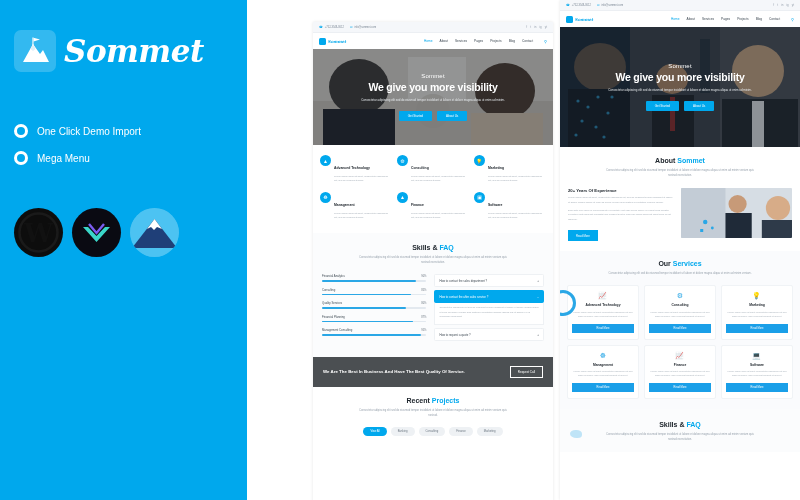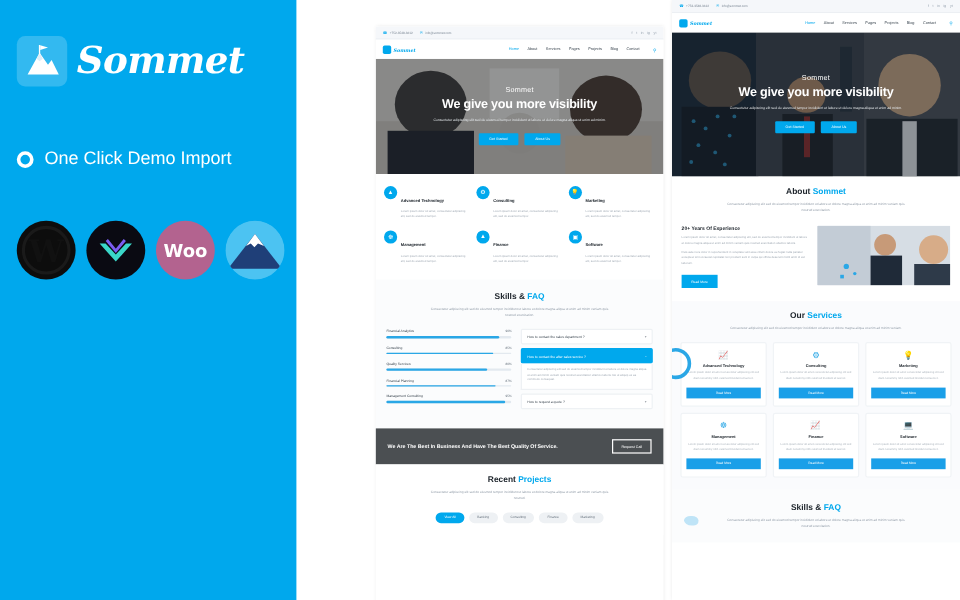--- a/index.html
+++ b/index.html
@@ -35,21 +35,21 @@
     color: #ffffff;
     font-size: 23px; font-weight: bold; line-height: 1.25;
     letter-spacing: -0.3px;
   }
   .feature-list { margin-top: 52px; }
   .feature-item { display: flex; align-items: center; gap: 9px; margin-bottom: 13px; }
   .feature-ring {
     width: 14px; height: 14px; border-radius: 50%;
     border: 3px solid #ffffff; flex: 0 0 auto;
   }
-  .feature-label { color: #ffffff; font-size: 15px; }
+  .feature-label { color: #ffffff; font-size: 10px; }
   .badge-row { display: flex; gap: 9px; margin-top: 43px; align-items: center; }
   .badge { width: 49px; height: 49px; border-radius: 50%; position: relative; overflow: hidden; flex:0 0 auto;}
   .badge-wp { background: #0d0d0d; }
   .badge-el { background: #0a0a12; }
   .badge-woo { background: #b3638f; display:flex; align-items:center; justify-content:center; }
   .badge-mt { background: #3bbdf0; }
   .woo-text { color: #ffffff; font-size: 15px; font-weight: bold; font-family: "DejaVu Sans", sans-serif; }
 
   
   .mock {
@@ -218,37 +218,38 @@
     </div>
     <div class="brand-name">Sommet</div>
   </div>
 
 
   <div class="feature-list">
     <div class="feature-item">
       <span class="feature-ring"></span>
       <span class="feature-label">One Click Demo Import</span>
     </div>
+    <div class="feature-item">
+      <span class="feature-ring"></span>
+      <span class="feature-label">Mega Menu</span>
+    </div>
   </div>
 
   <div class="badge-row">
     <div class="badge badge-wp">
       <svg width="49" height="49" viewBox="0 0 49 49">
         <circle cx="24.5" cy="24.5" r="19" fill="none" stroke="#1a1a1a" stroke-width="2.6"></circle>
         <text x="24.5" y="34" text-anchor="middle" font-family="DejaVu Serif, serif" font-size="26" font-weight="bold" fill="#111111">W</text>
       </svg>
     </div>
     <div class="badge badge-el">
       <svg width="49" height="49" viewBox="0 0 49 49">
         <path d="M11 19 L24.5 34 L38 19 L33 19 L24.5 28 L16 19 Z" fill="#3ad6c8"></path>
         <path d="M17 16 L24.5 25 L32 16" fill="none" stroke="#7b5cf0" stroke-width="2.4"></path>
       </svg>
-    </div>
-    <div class="badge badge-woo">
-      <span class="woo-text">Woo</span>
     </div>
     <div class="badge badge-mt">
       <svg width="49" height="49" viewBox="0 0 49 49">
         <circle cx="24.5" cy="24.5" r="24.5" fill="#4cc3f2"></circle>
         <path d="M2 40 L24.5 11 L47 40 Z" fill="#1f3f78"></path>
         <path d="M17 21 L24.5 11 L32 21 L27 19 L24 22 L21 19 Z" fill="#ffffff"></path>
       </svg>
     </div>
   </div>
 </div>

